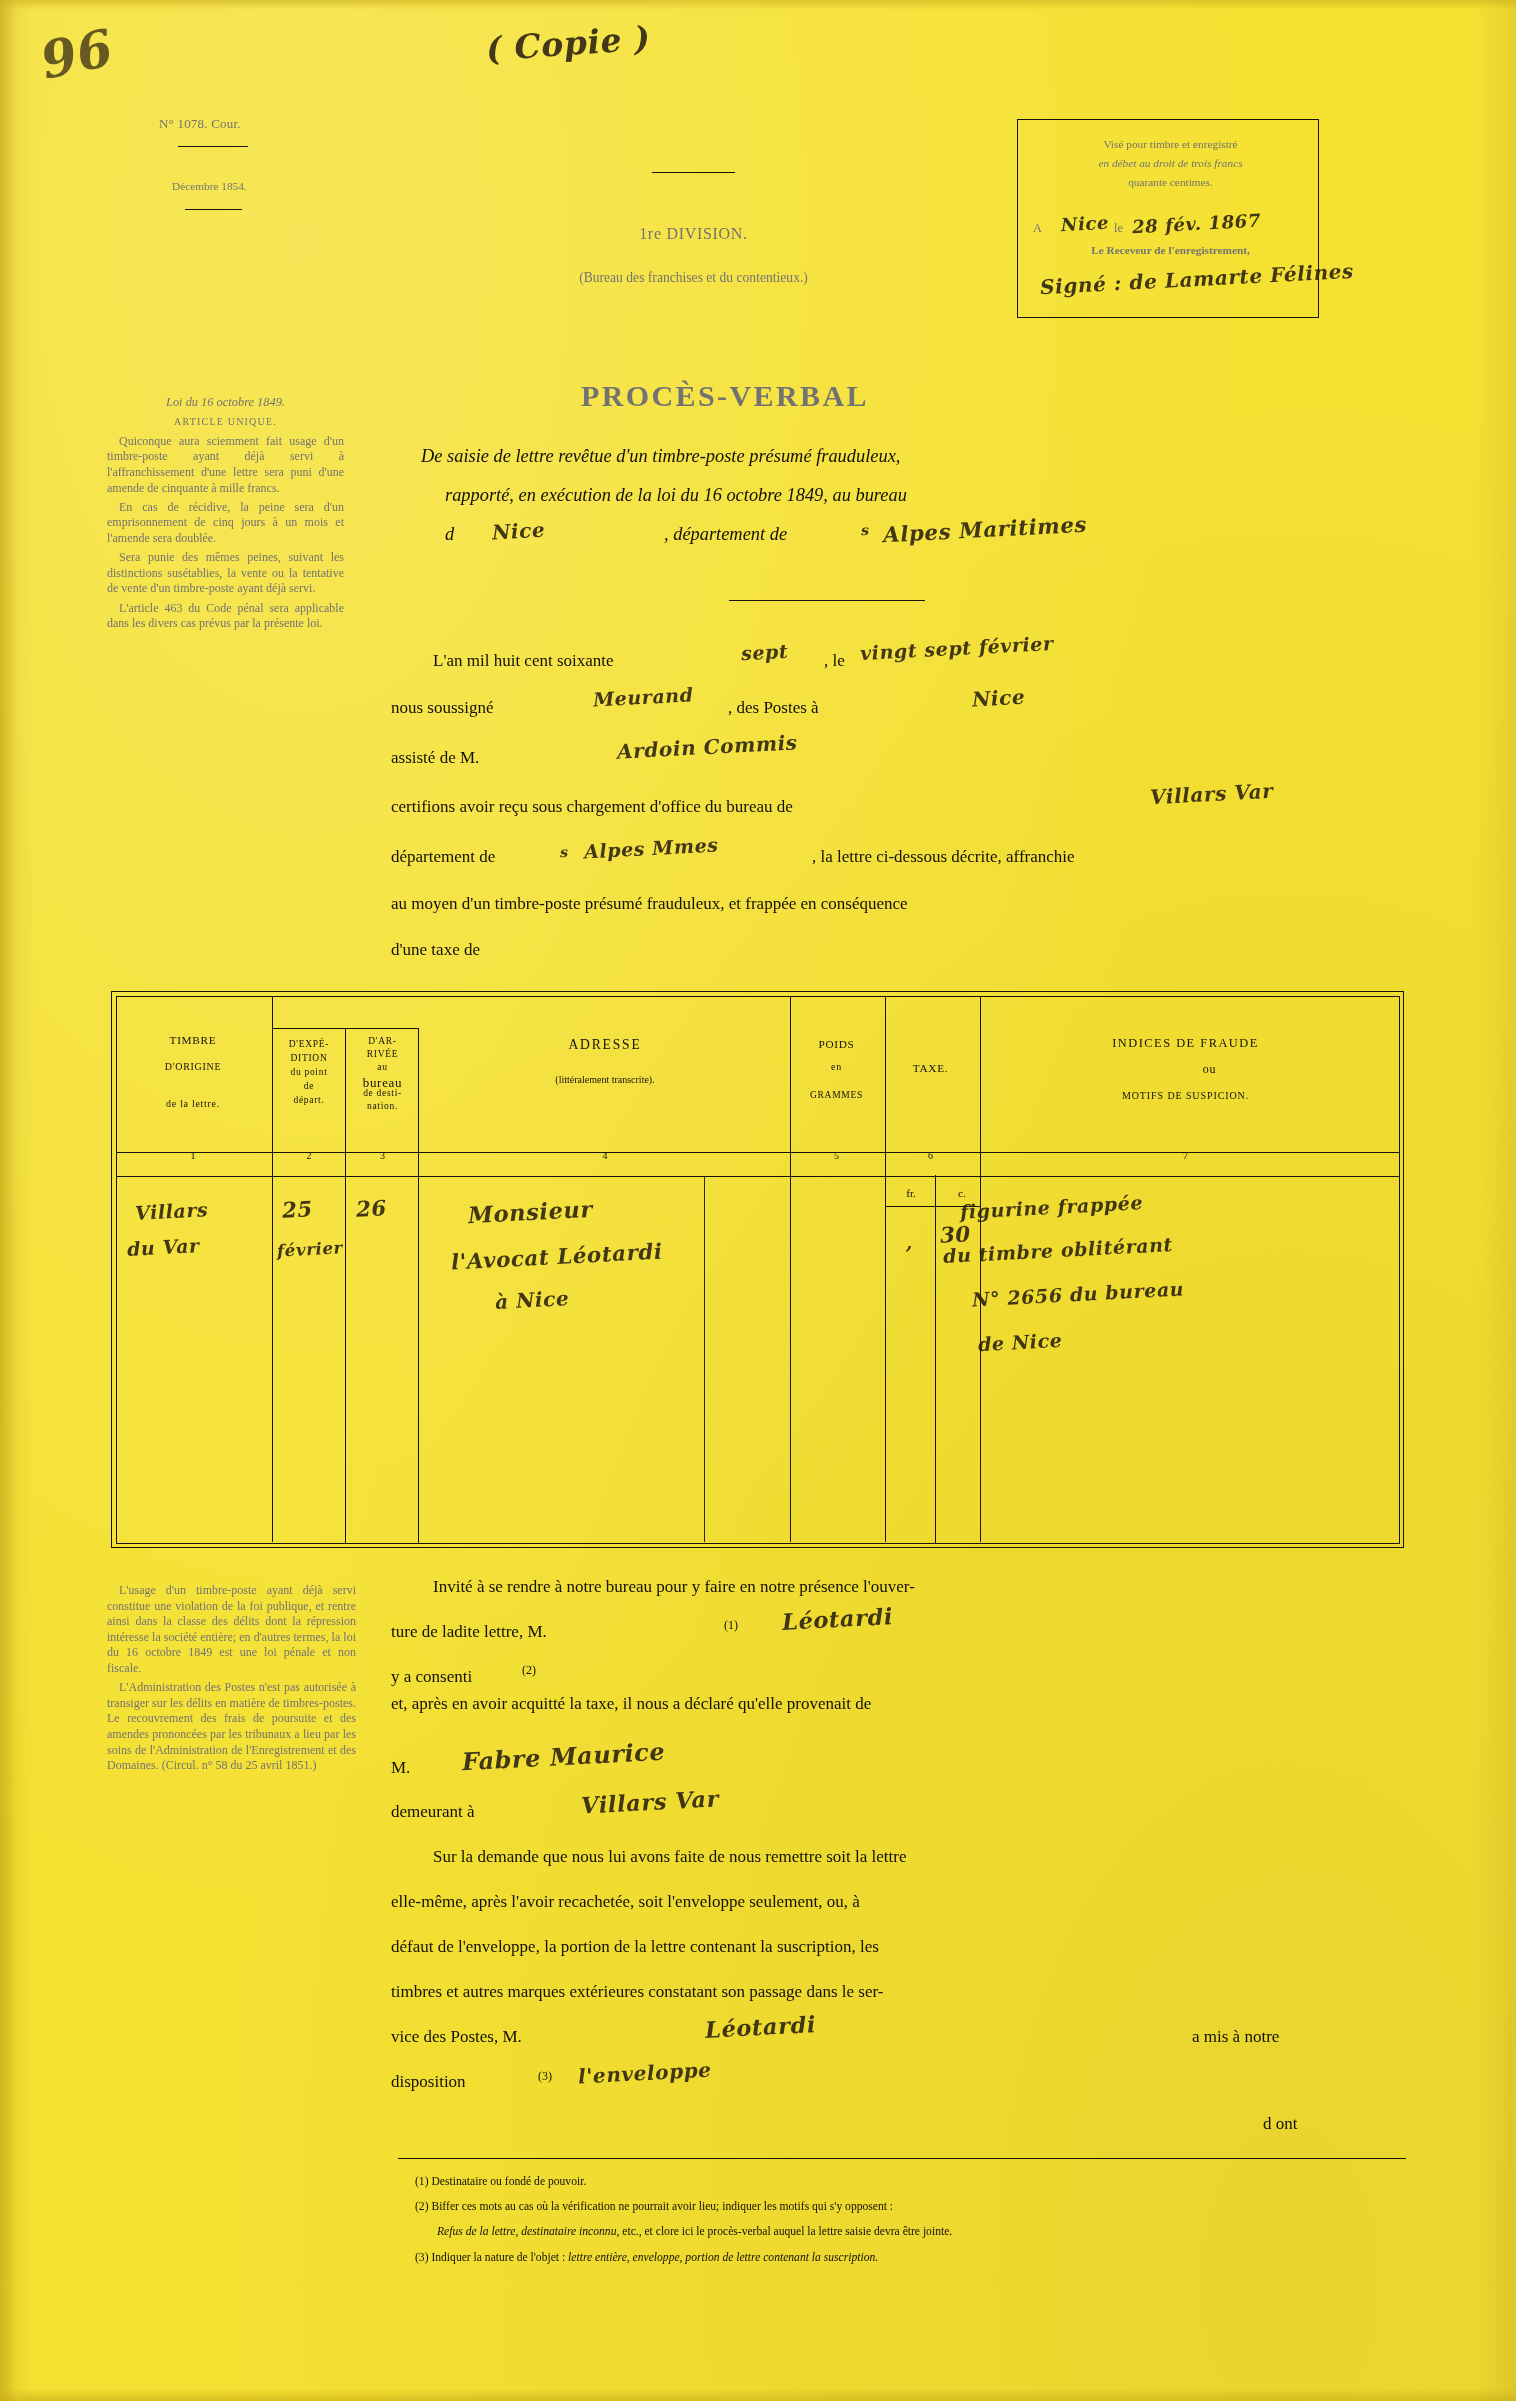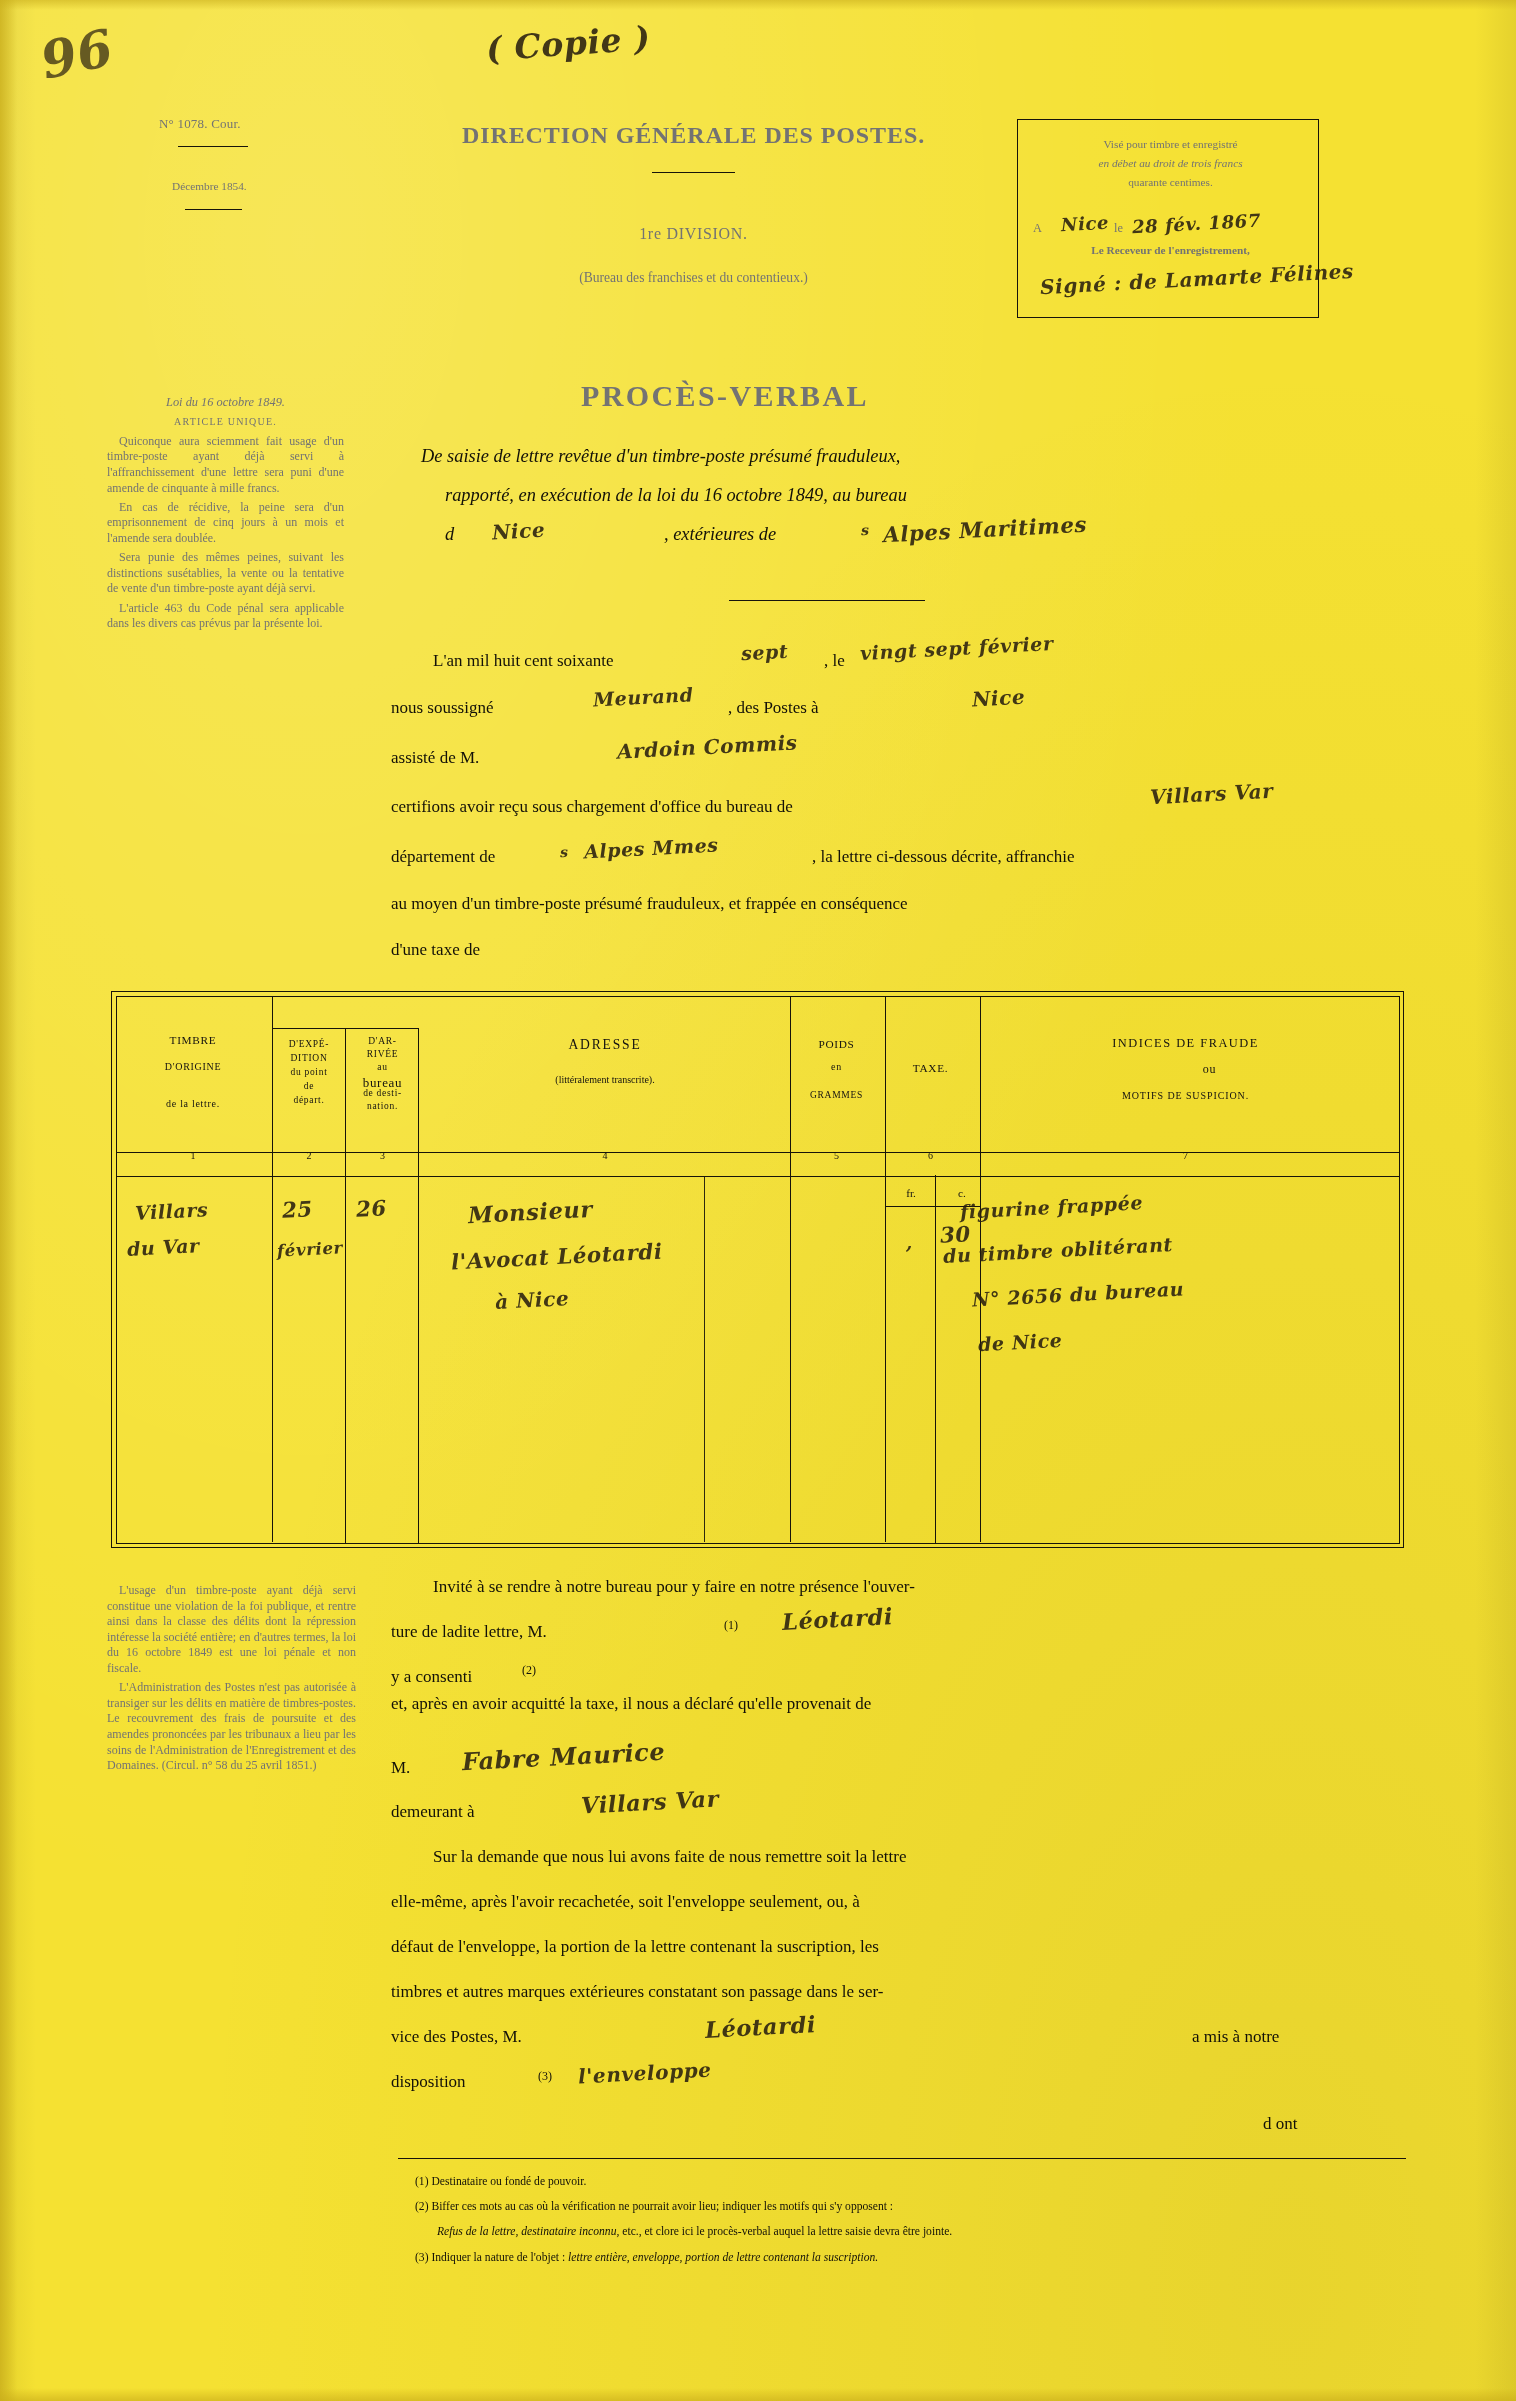--- a/index.html
+++ b/index.html
@@ -233,21 +233,20 @@
   <div class="edge-bottom"></div>
 
   <div class="abs hw" id="folio-mark">96</div>
   <div class="abs hw" id="copie-mark">( Copie )</div>
 
   <div class="abs print" id="ref-no">N° 1078. Cour.</div>
   <div class="rule-short" style="left:178px; top:146px; width:70px;"></div>
   <div class="abs print" id="ref-date">Décembre 1854.</div>
   <div class="rule-short" style="left:185px; top:209px; width:57px;"></div>
 
-  <div class="abs print" id="title-direction">DIRECTION GÉNÉRALE DES POSTES.</div>
   <div class="rule-short" style="left:652px; top:172px; width:83px;"></div>
   <div class="abs print" id="division">1re DIVISION.</div>
   <div class="abs print" id="bureau-line">(Bureau des franchises et du contentieux.)</div>
 
   <div class="abs" id="visa-box"></div>
   <div class="abs print" id="visa-l1">Visé pour timbre et enregistré</div>
   <div class="abs print" id="visa-l2">en débet au droit de trois francs</div>
   <div class="abs print" id="visa-l3">quarante centimes.</div>
   <div class="abs print" id="visa-a">A</div>
   <div class="abs hw" id="visa-place">Nice</div>
@@ -264,21 +263,21 @@
     <p>Quiconque aura sciemment fait usage d'un timbre-poste ayant déjà servi à l'affranchissement d'une lettre sera puni d'une amende de cinquante à mille francs.</p>
     <p>En cas de récidive, la peine sera d'un emprisonnement de cinq jours à un mois et l'amende sera doublée.</p>
     <p>Sera punie des mêmes peines, suivant les distinctions susétablies, la vente ou la tentative de vente d'un timbre-poste ayant déjà servi.</p>
     <p>L'article 463 du Code pénal sera applicable dans les divers cas prévus par la présente loi.</p>
   </div>
 
   <div class="body-line body-it" style="left:421px; top:446px;">De saisie de lettre revêtue d'un timbre-poste présumé frauduleux,</div>
   <div class="body-line body-it" style="left:445px; top:485px;">rapporté, en exécution de la loi du 16 octobre 1849, au bureau</div>
   <div class="body-line body-it" style="left:445px; top:524px;">d</div>
   <div class="abs hw" style="left:492px; top:519px; font-size:20px;">Nice</div>
-  <div class="body-line body-it" style="left:664px; top:524px;">, extérieures de</div>
+  <div class="body-line body-it" style="left:664px; top:524px;">, département de</div>
   <div class="abs hw" style="left:861px; top:522px; font-size:14.2px;">s</div>
   <div class="abs hw" style="left:883px; top:517px; font-size:21.3px;">Alpes Maritimes</div>
 
   <div class="rule-short" style="left:729px; top:600px; width:196px;"></div>
 
   <div class="body-line" style="left:433px; top:651px;">L'an mil huit cent soixante</div>
   <div class="abs hw" style="left:741px; top:641px; font-size:19px;">sept</div>
   <div class="body-line" style="left:824px; top:651px;">, le</div>
   <div class="abs hw" style="left:860px; top:637px; font-size:19px;">vingt sept février</div>
 

